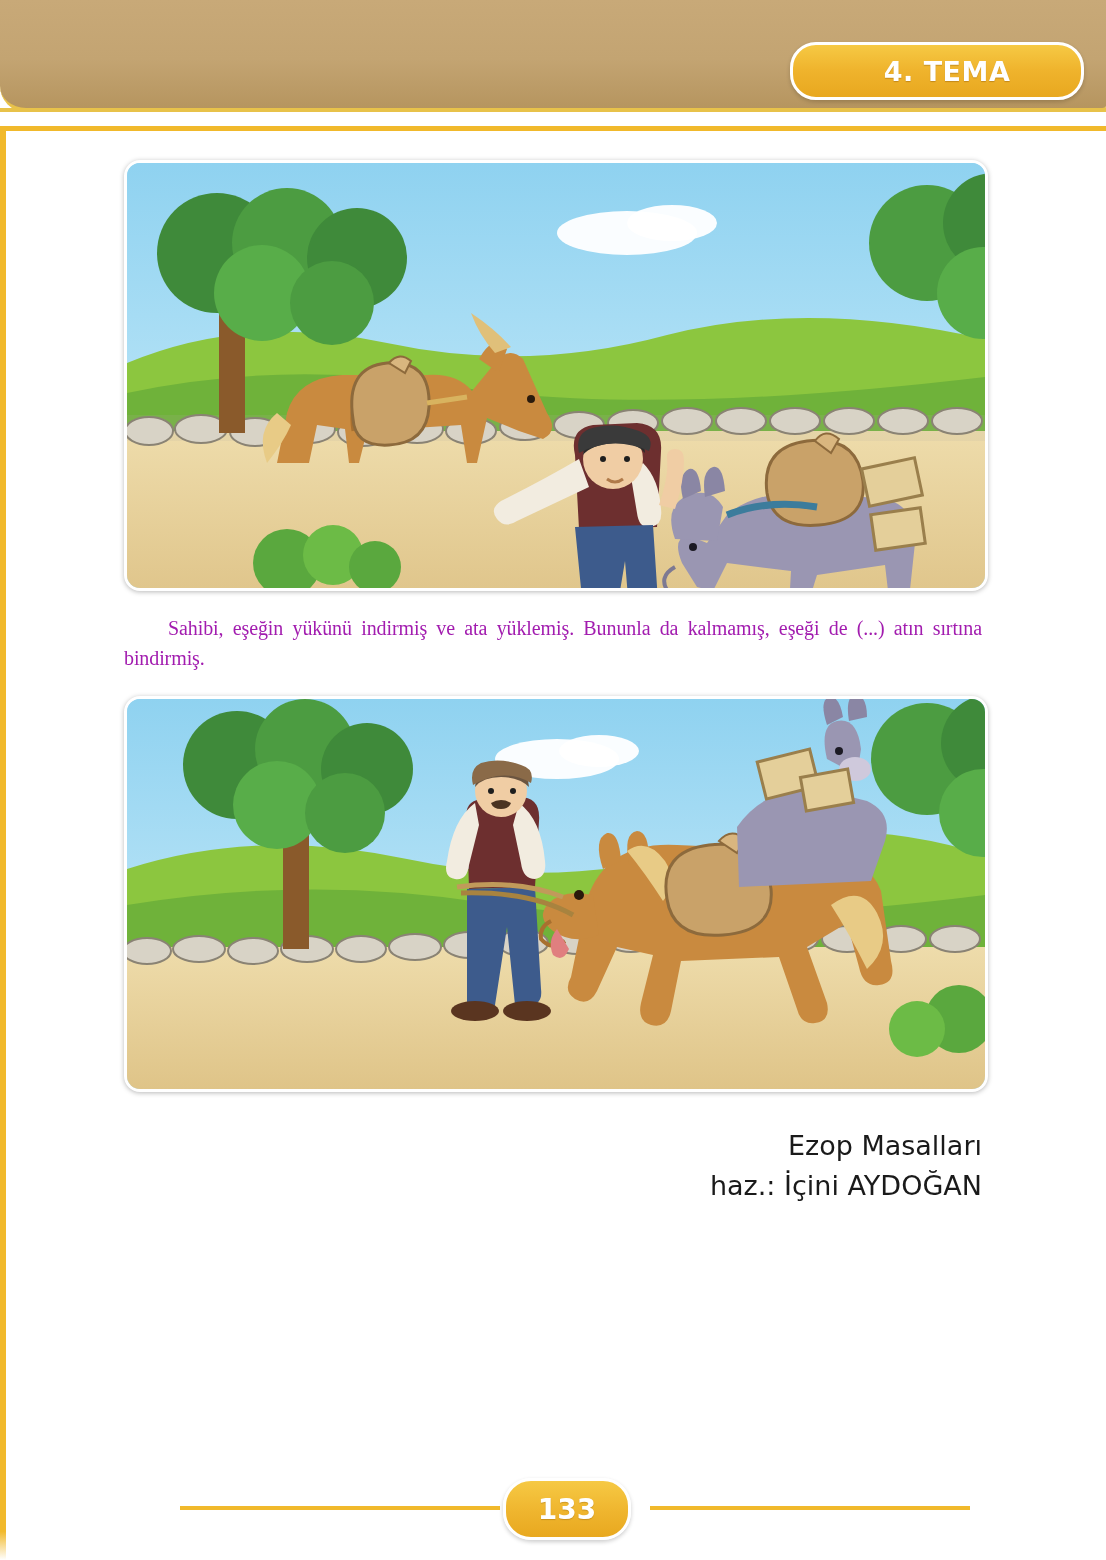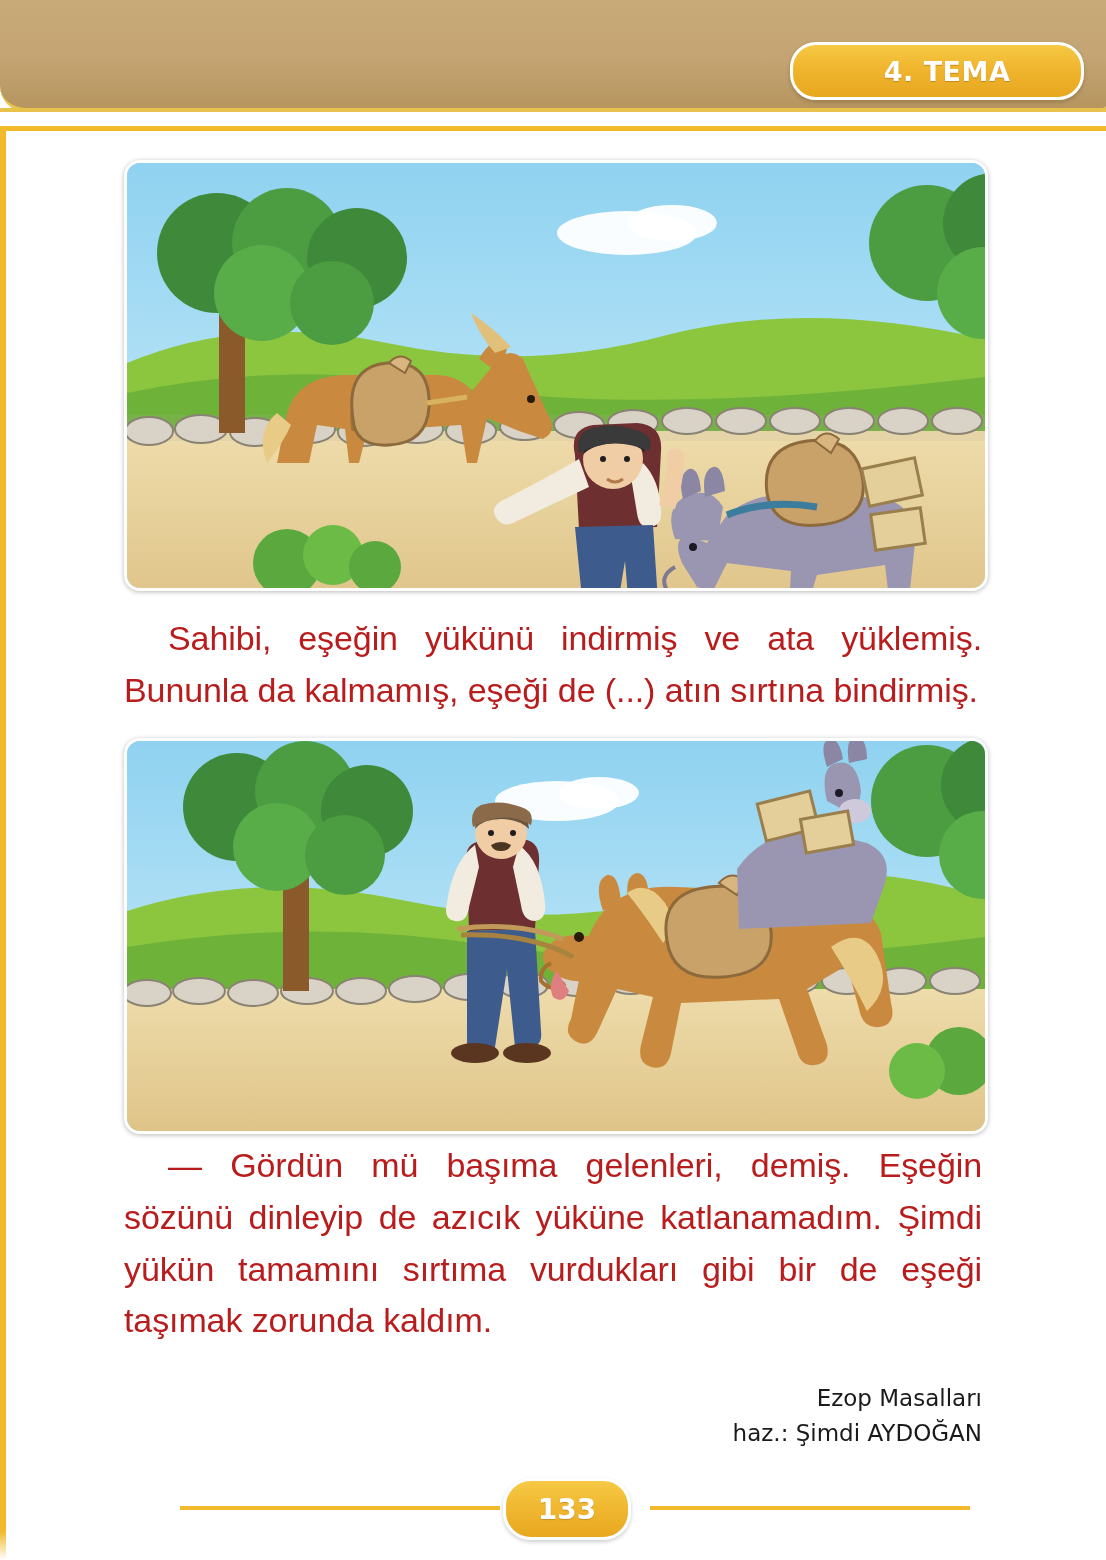--- a/index.html
+++ b/index.html
@@ -88,37 +88,37 @@
     border-radius: 16px;
     box-shadow: 0 1px 5px rgba(0,0,0,0.28);
     overflow: hidden;
     display: block;
     background: #9fd8f2;
   }
   .illustration.one { height: 425px; }
   .illustration.two { height: 390px; }
 
   .para {
-    font-family: Liberation Sans, sans-serif;
-    font-size: 34px;
+    font-family: Liberation Serif, serif;
+    font-size: 20px;
     line-height: 1.52;
-    color: #b91c1c;
+    color: #a21caf;
     text-align: justify;
     margin: 0;
     letter-spacing: -0.1px;
   }
   .para.indent { text-indent: 44px; }
   .para-block-1 { margin: 22px 0 22px 0; }
   .para-block-2 { margin: 20px 0 0 0; }
   .para-block-3 { margin: 6px 0 0 0; }
 
   .credits {
     margin-top: 34px;
     text-align: right;
-    font-size: 23px;
+    font-size: 27px;
     line-height: 1.5;
     color: #1a1a1a;
   }
 
   
   .footer {
     position: absolute;
     left: 0;
     top: 1478px;
     width: 1106px;
@@ -380,27 +380,24 @@
         <path d="M334 194 q70 -2 112 22" stroke="#a8833f" stroke-width="5" fill="none"></path>
       </g>
       <g>
         <circle cx="832" cy="320" r="34" fill="#5aa83e"></circle>
         <circle cx="790" cy="330" r="28" fill="#6cbb46"></circle>
       </g>
     </svg>
   </div>
 
 
-  <div class="para-block-3">
-    <p class="para indent">— Gördün mü başıma gelenleri, demiş. Eşeğin sözünü dinleyip de azıcık yüküne katlanamadım. Şimdi yükün tamamını sırtıma vurdukları gibi bir de eşeği taşımak zorunda kaldım.</p>
-  </div>
 
   <div class="credits">
     <div>Ezop Masalları</div>
-    <div>haz.: Şimdi AYDOĞAN</div>
+    <div>haz.: İçini AYDOĞAN</div>
   </div>
 </div>
 
 <div class="footer">
   <div class="footer-rule-left"></div>
   <div class="footer-rule-right"></div>
   <div class="page-badge">
     <span>133</span>
   </div>
 </div>

